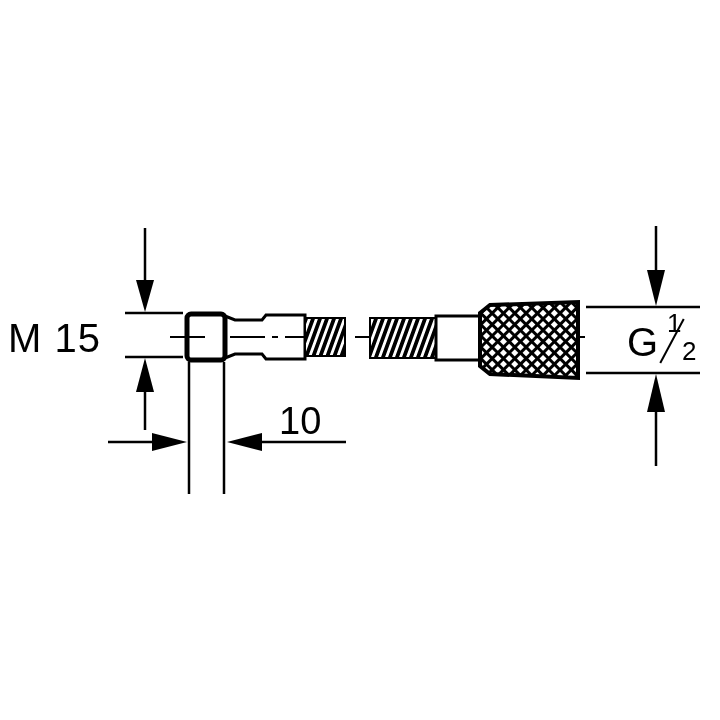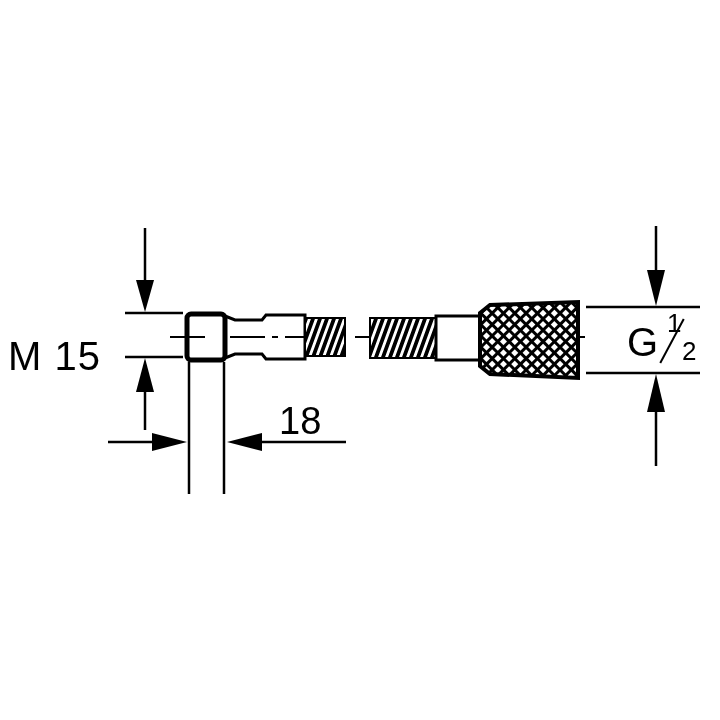--- a/index.html
+++ b/index.html
@@ -1,19 +1,19 @@
 <!DOCTYPE html>
 <html><head>
 <meta charset="utf-8">
 <style>
   html, body { margin:0; padding:0; background:#ffffff; }
   body { width:720px; height:720px; position:relative; overflow:hidden; font-family:"Liberation Sans", sans-serif; }
   svg { position:absolute; left:0; top:0; }
   .label { position:absolute; color:#000; font-family:"Liberation Sans", sans-serif; line-height:1; }
-  #lbl-m15 { left:8px; top:318px; font-size:40px; letter-spacing:1px;margin-top:18px; }
+  #lbl-m15 { left:8px; top:318px; font-size:40px; letter-spacing:1px; }
   #lbl-10 { left:279px; top:402px; font-size:38px; }
   #lbl-g { left:627px; top:322px; font-size:40px; }
   .frac { position:absolute; left:665px; top:310px; width:40px; height:60px; }
   .frac .num { position:absolute; left:2px; top:0; font-size:26px; }
   .frac .den { position:absolute; left:17px; top:28px; font-size:26px; }
   .frac .slash { position:absolute; left:6px; top:6px; width:2px; height:50px; background:#000; transform:rotate(28deg); transform-origin:center; }
 </style>
 </head>
 <body>
 
@@ -74,19 +74,19 @@
     <line x1="586" y1="307" x2="700" y2="307"></line>
     <line x1="586" y1="373" x2="700" y2="373"></line>
     <line x1="656" y1="226" x2="656" y2="270"></line>
     <line x1="656" y1="412" x2="656" y2="466"></line>
   </g>
   <polygon points="647,270 665,270 656,306" fill="#000"></polygon>
   <polygon points="647,412 665,412 656,374" fill="#000"></polygon>
 </svg>
 
 <div class="label" id="lbl-m15">M 15</div>
-<div class="label" id="lbl-10">18</div>
+<div class="label" id="lbl-10">10</div>
 <div class="label" id="lbl-g">G</div>
 <div class="frac">
   <span class="label num">1</span>
   <span class="slash"></span>
   <span class="label den">2</span>
 </div>
 
 </body></html>

